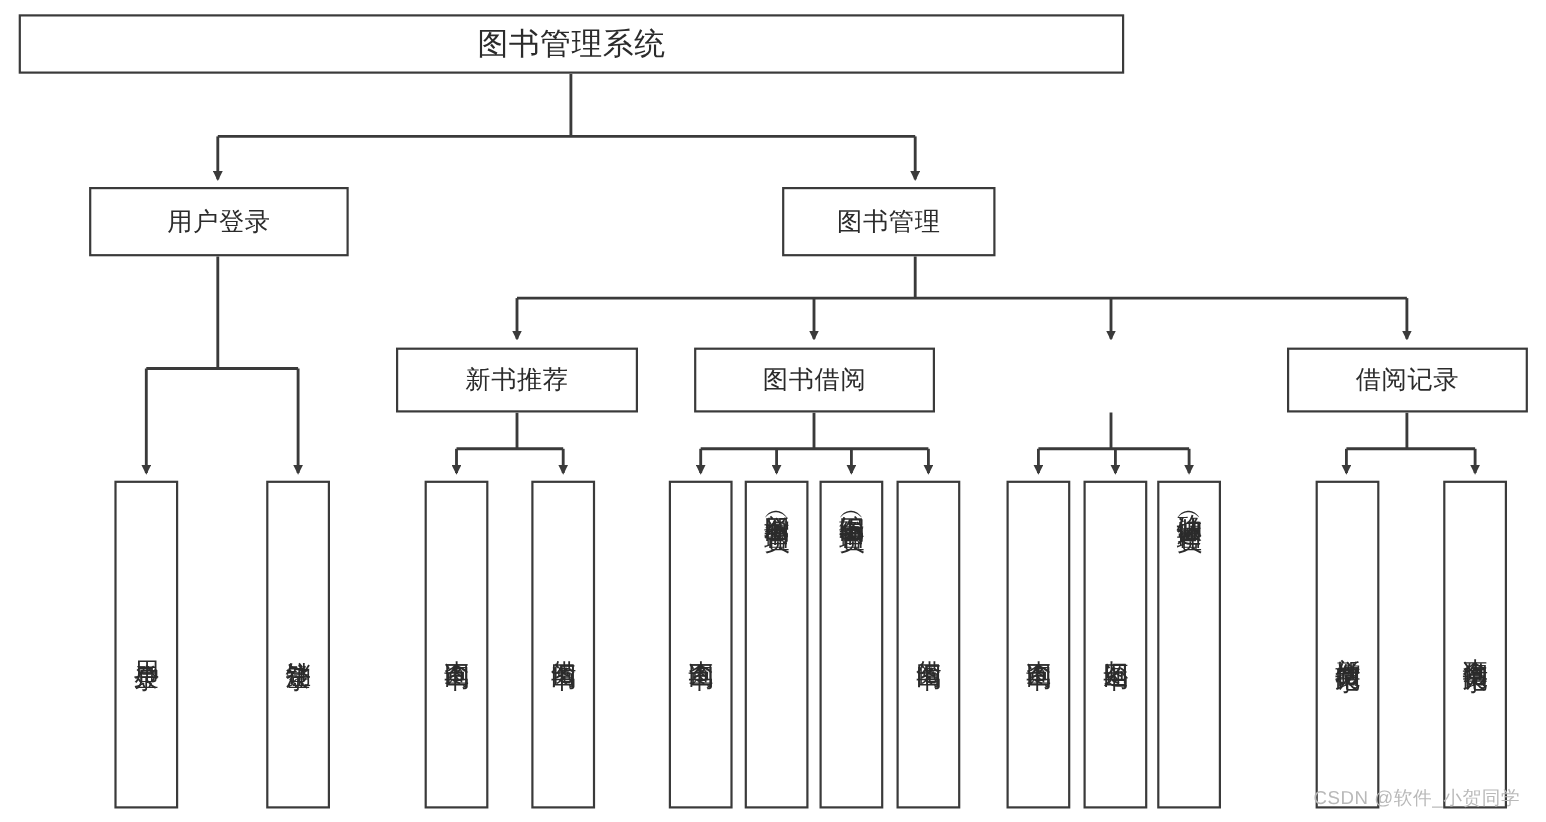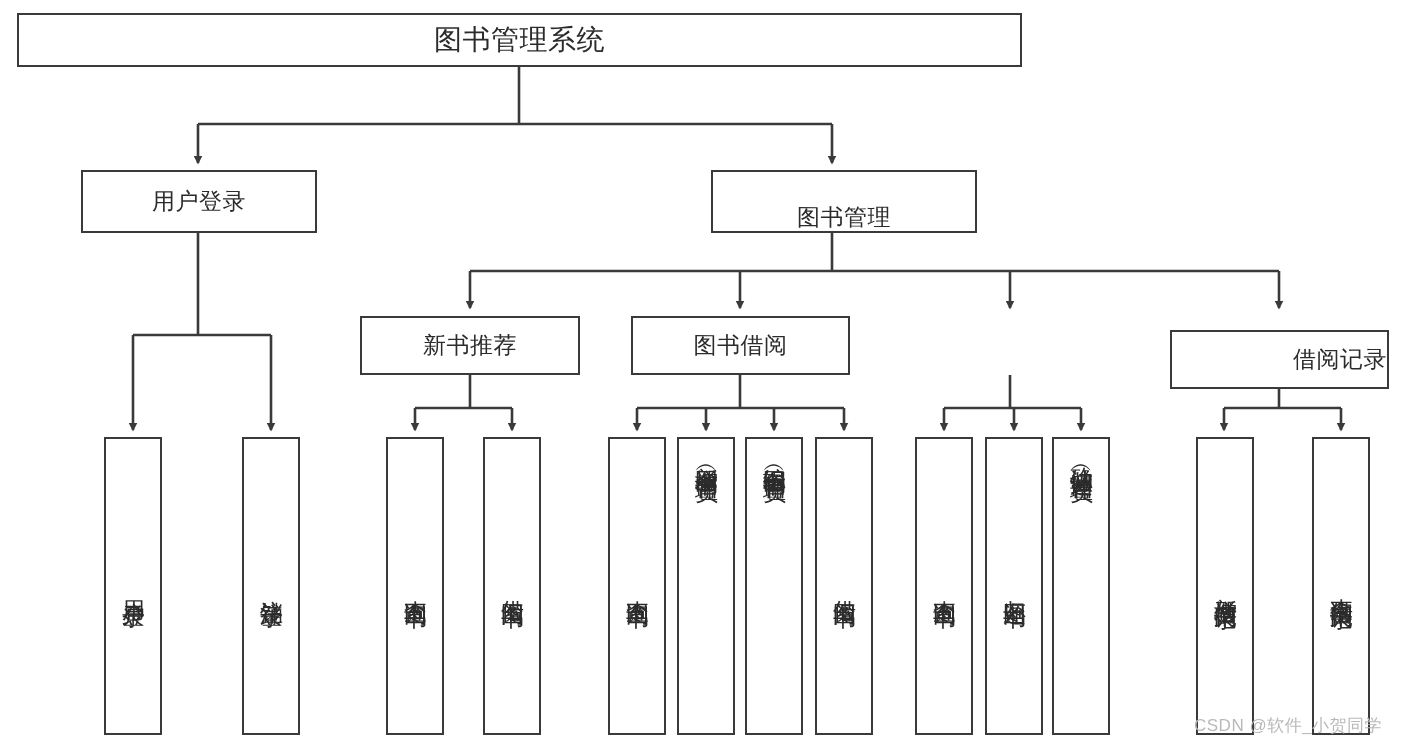--- a/index.html
+++ b/index.html
@@ -130,31 +130,31 @@
     </g>
   </svg>
 
   <div class="node root horizontal" style="left:17px; top:13px; width:1005px; height:54px;">
     <span class="node-label">图书管理系统</span>
   </div>
 
   <div class="node horizontal" style="left:81px; top:170px; width:236px; height:63px;">
     <span class="node-label">用户登录</span>
   </div>
-  <div class="node horizontal" style="left:711px; top:170px; width:266px; height:63px;align-items:flex-end;">
+  <div class="node horizontal" style="left:711px; top:170px; width:194px; height:63px;">
     <span class="node-label">图书管理</span>
   </div>
 
   <div class="node horizontal" style="left:360px; top:316px; width:220px; height:59px;">
     <span class="node-label">新书推荐</span>
   </div>
   <div class="node horizontal" style="left:631px; top:316px; width:219px; height:59px;">
     <span class="node-label">图书借阅</span>
   </div>
-  <div class="node horizontal" style="left:1170px; top:330px; width:219px; height:59px;justify-content:flex-end;">
+  <div class="node horizontal" style="left:1170px; top:316px; width:219px; height:59px;">
     <span class="node-label">借阅记录</span>
   </div>
 
   <div class="node vertical centered" style="left:104px; top:437px; width:58px; height:298px;">
     <span class="node-label">用户登录</span>
   </div>
   <div class="node vertical centered" style="left:242px; top:437px; width:58px; height:298px;">
     <span class="node-label">注销登录</span>
   </div>
 

